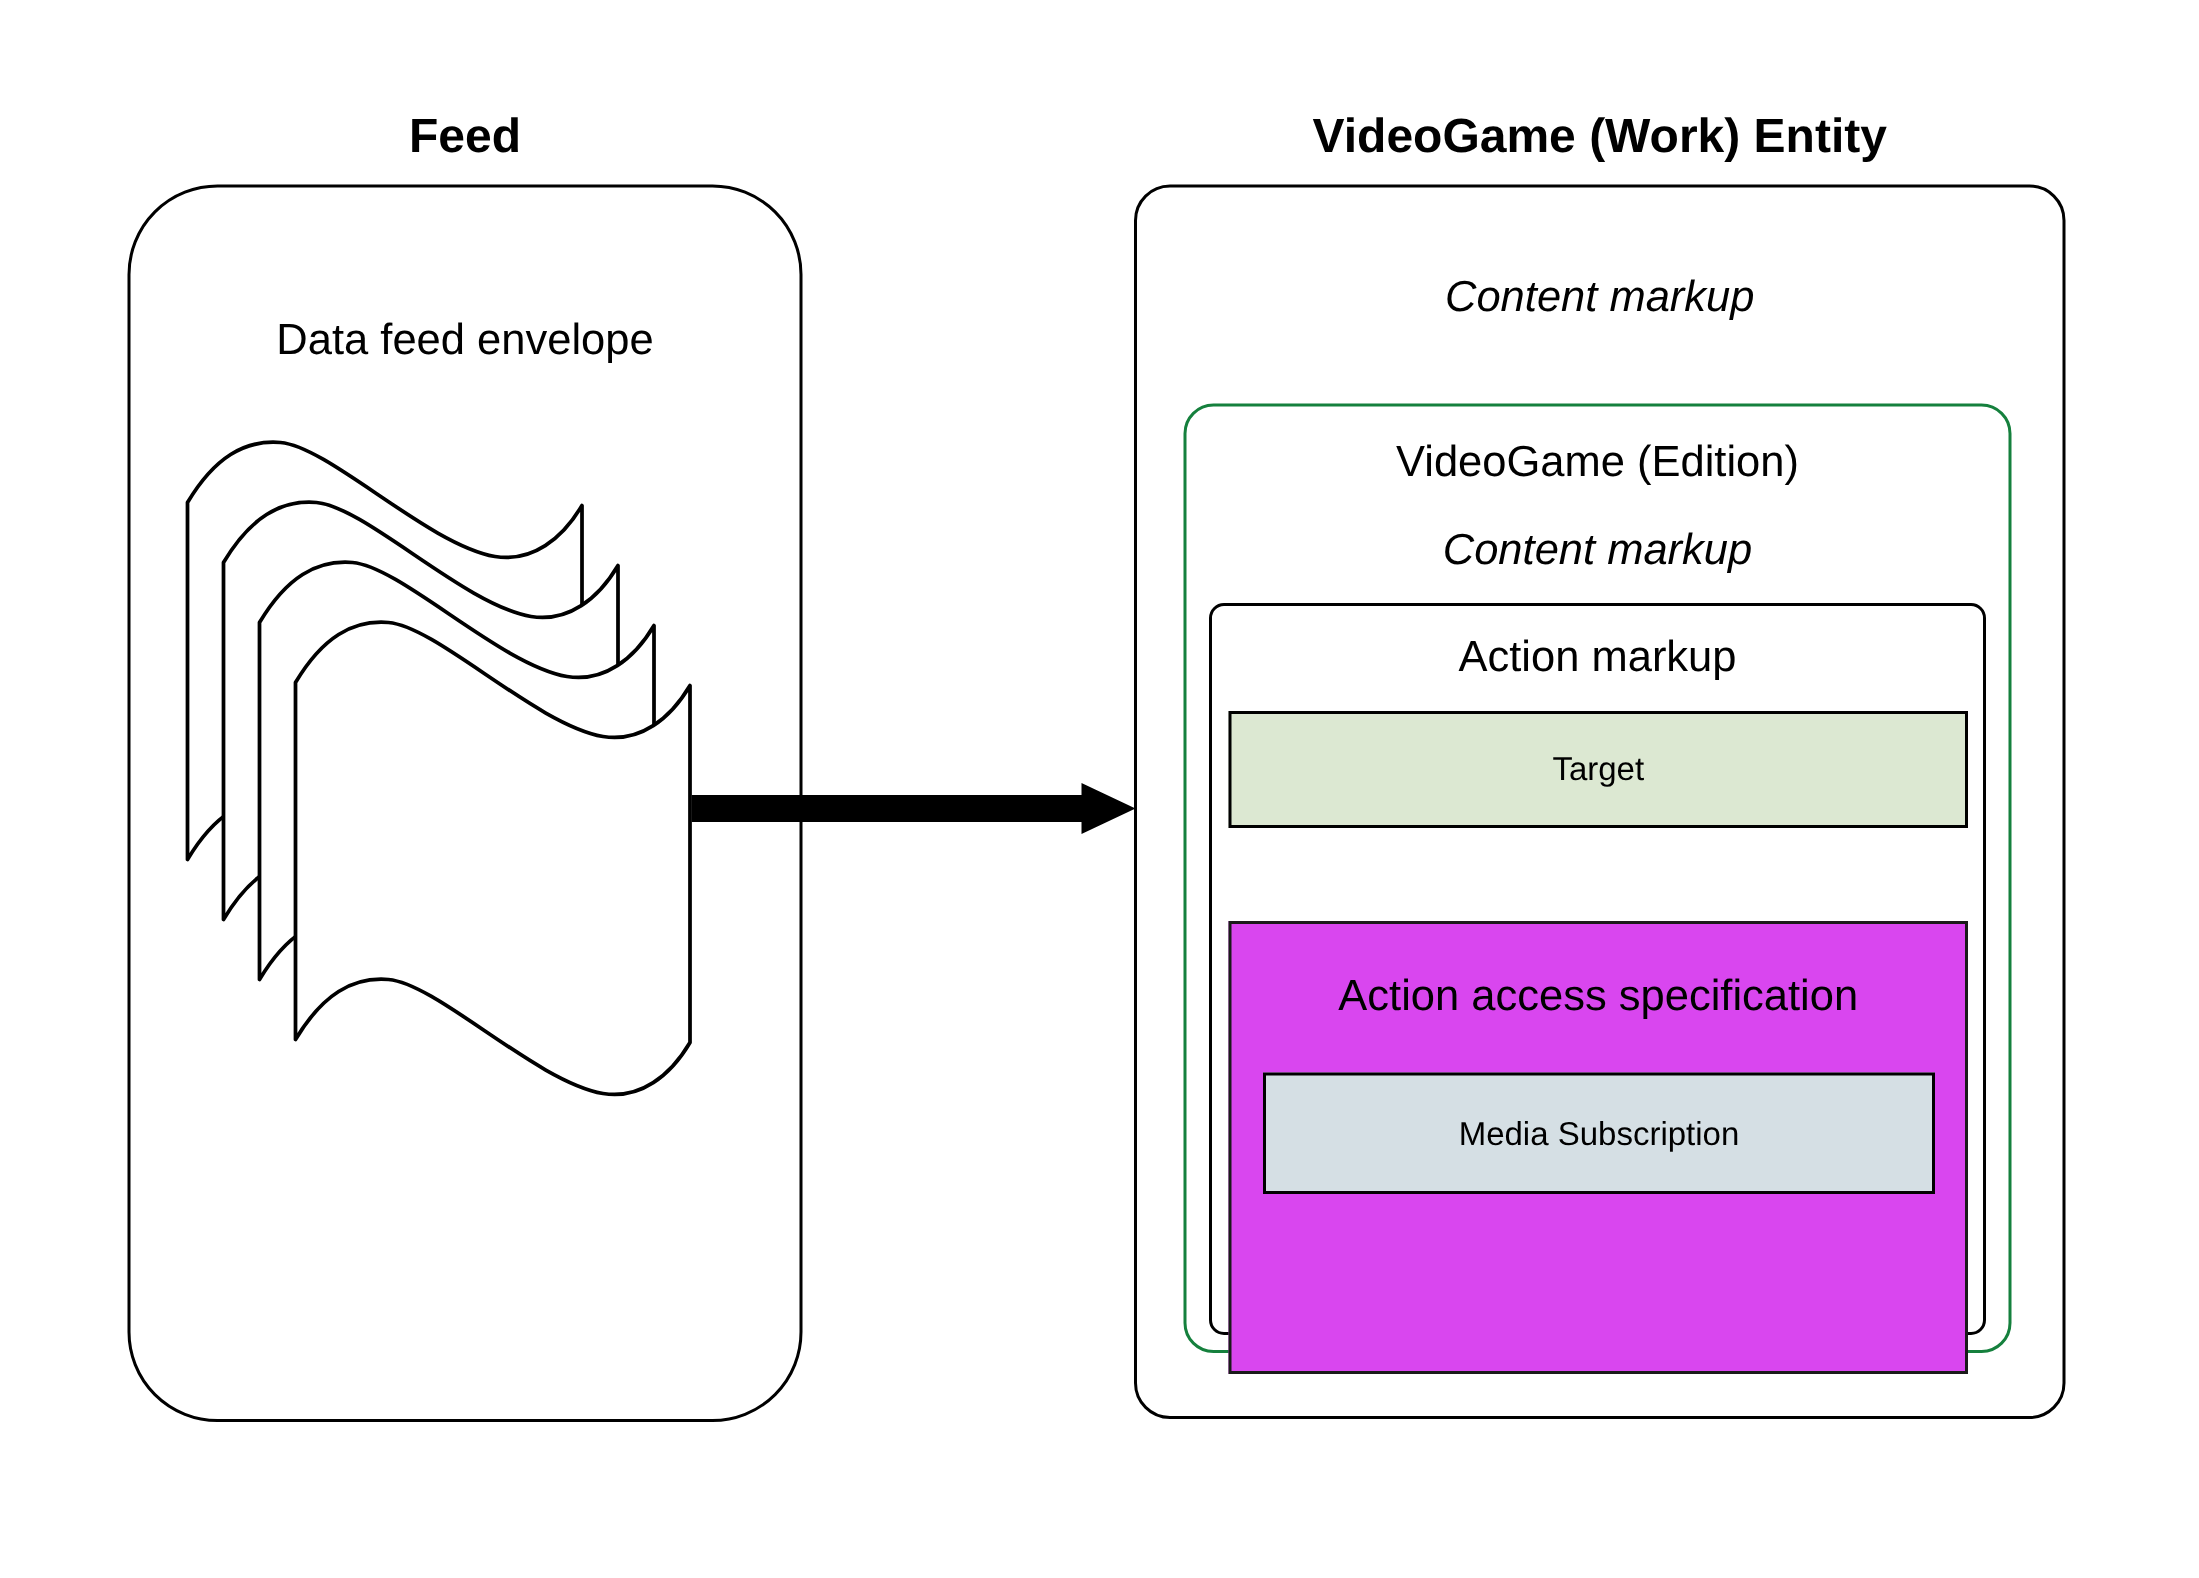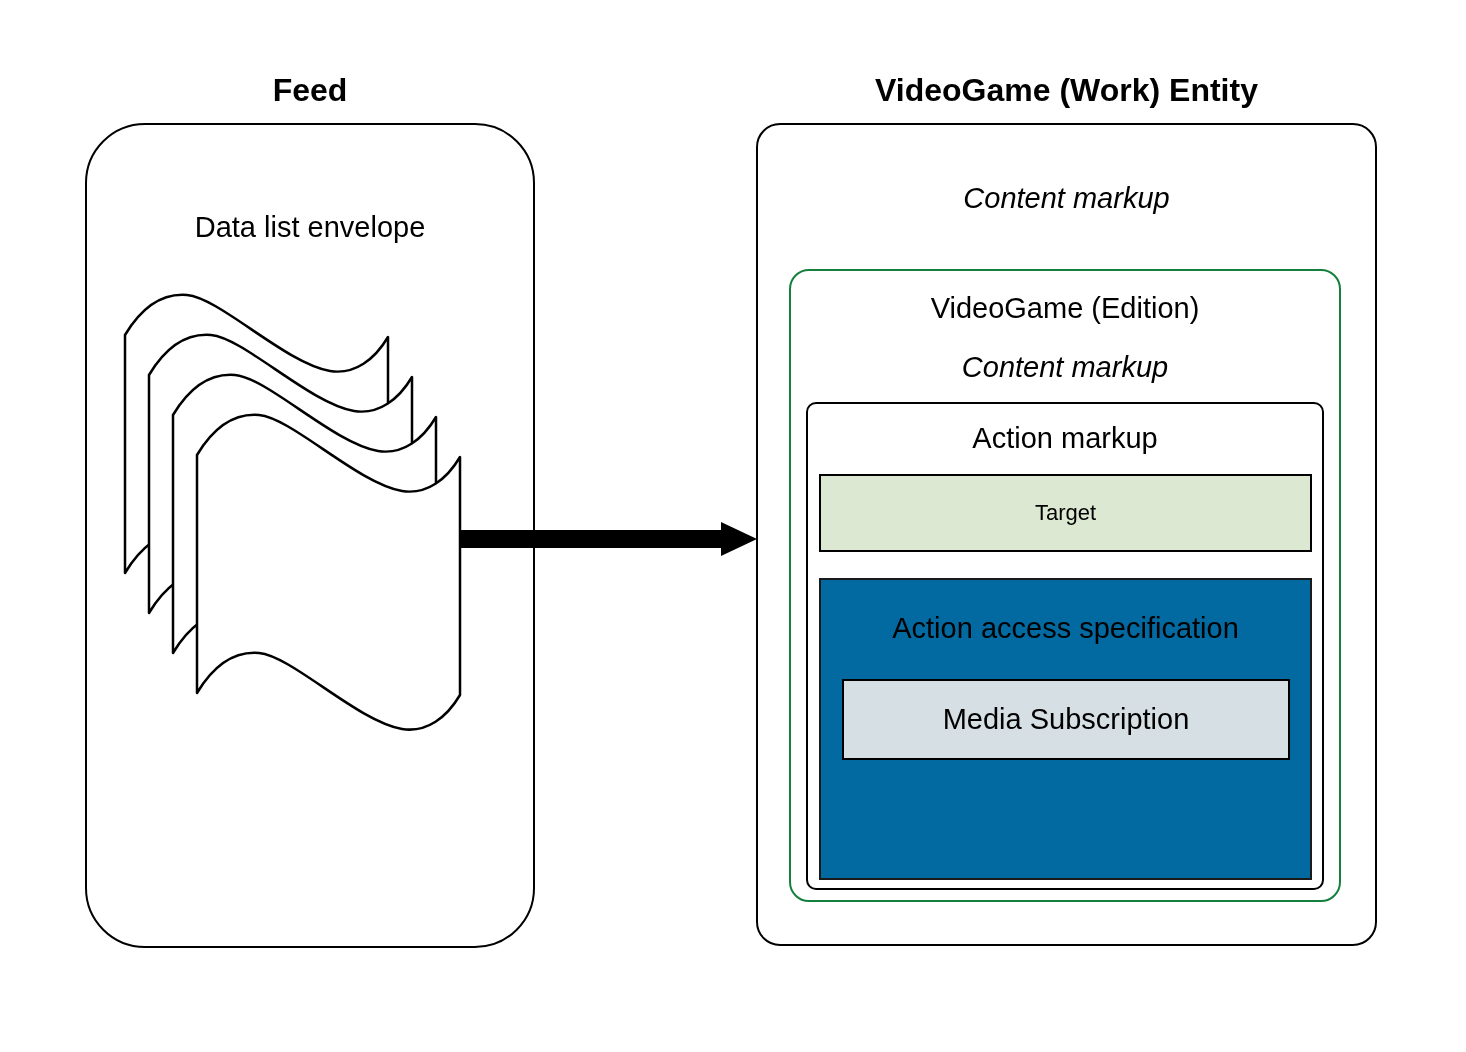--- a/index.html
+++ b/index.html
@@ -74,35 +74,35 @@
     border:2px solid #1a1a1a;
     background:#f1f2f0;
   }
   .item-box{
     position:absolute;left:21px;
     width:448px;height:81px;
     box-sizing:border-box;
     border:2px solid #000;
     background:#d5dfe4;
     display:flex;align-items:center;justify-content:center;
-    font-size:29px;
+    font-size:22px;
   }
   .item-media{top:99px;}
   .item-offer{top:198px;}
 </style>
 </head>
 <body>
 
 <div class="canvas">
 
   <div class="title" style="left:85px;top:72px;width:450px;">Feed</div>
   <div class="title" style="left:756px;top:72px;width:621px;">VideoGame (Work) Entity</div>
 
   <div class="feed-box">
-    <div class="lbl" style="top:86px;">Data list envelope</div>
+    <div class="lbl" style="top:86px;">Data feed envelope</div>
 
     <svg class="doc-stack" width="342" height="444" viewBox="0 0 342 444">
       <defs>
         <path id="sheet" d="M 0,40 C 18,10 38,-2 62,0 C 95,3 160,68 205,76 C 230,80 250,64 263,42
              L 263,280 C 250,302 230,318 205,314 C 160,306 95,241 62,238 C 38,236 18,248 0,278 Z"></path>
       </defs>
       <g fill="#ffffff" stroke="#000000" stroke-width="2.5" stroke-linejoin="round">
         <use href="#sheet" x="2" y="2"></use>
         <use href="#sheet" x="26" y="42"></use>
         <use href="#sheet" x="50" y="82"></use>
@@ -123,21 +123,21 @@
       <div class="lbl" style="top:21px;">VideoGame (Edition)</div>
       <div class="lbl italic" style="top:80px;">Content markup</div>
 
       <div class="action-box">
         <div class="lbl" style="top:18px;">Action markup</div>
 
         <div class="target-box" style="background-color: rgb(220, 232, 210);">
           <span>Target</span>
         </div>
 
-        <div class="access-box" style="background-color: #0369a1;">
+        <div class="access-box" style="background-color: #d946ef; margin-top: 36px;">
           <div class="lbl" style="top:32px;">Action access specification</div>
 
           <div class="item-box item-media" style="background-color: rgb(213, 223, 228);">
             <span>Media Subscription</span>
           </div>
 
         </div>
       </div>
     </div>
   </div>

